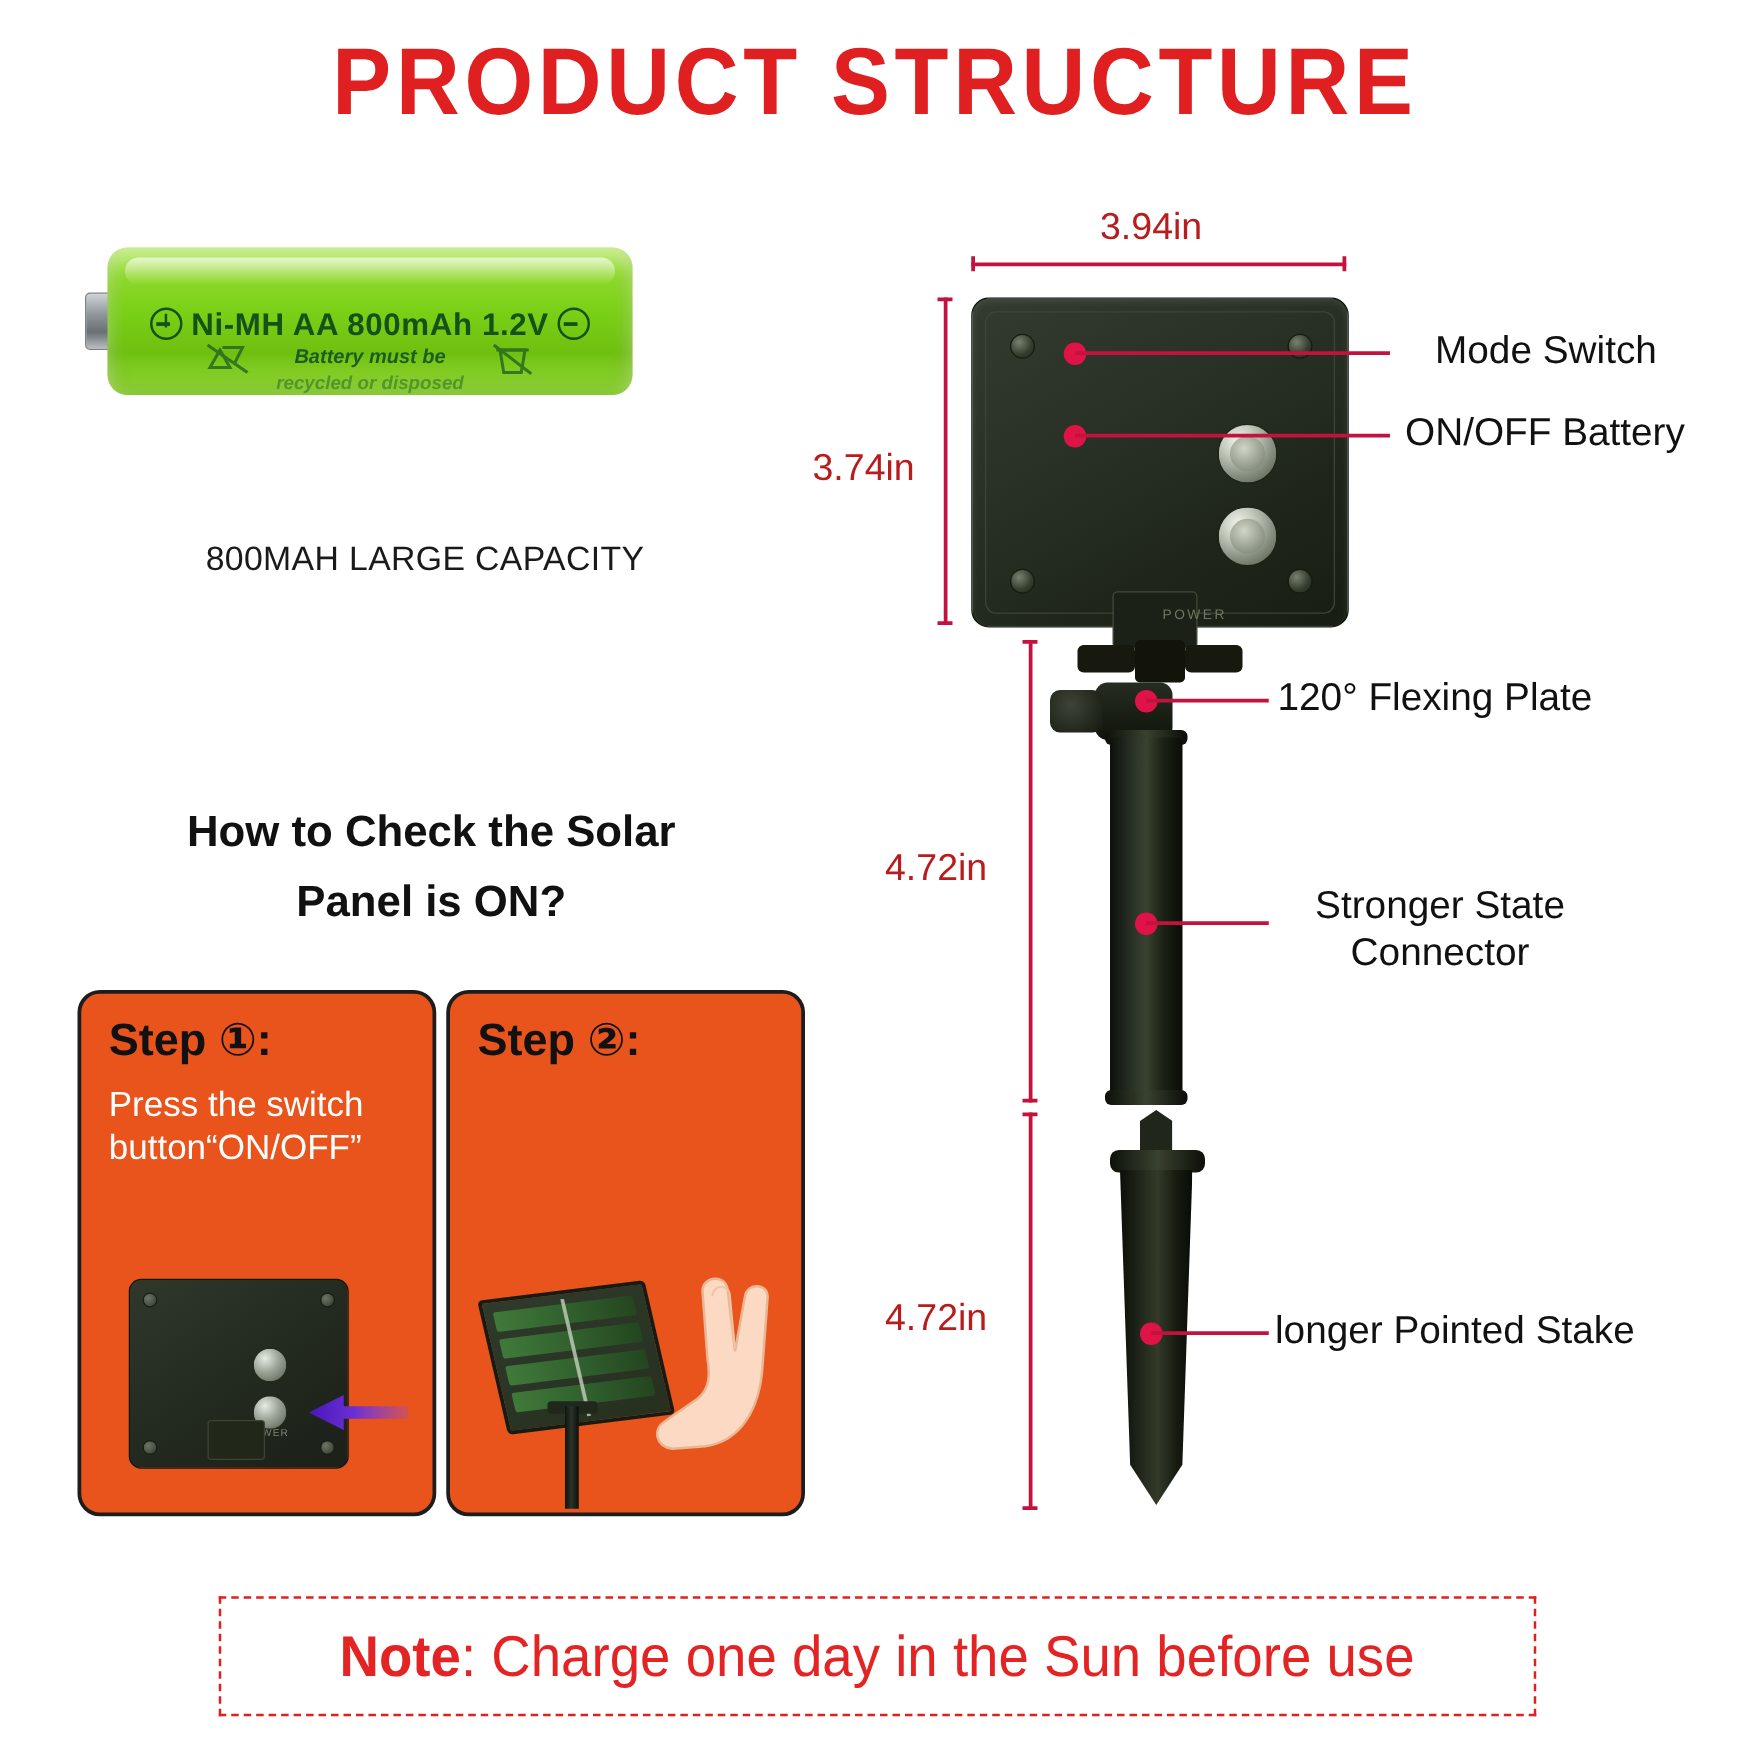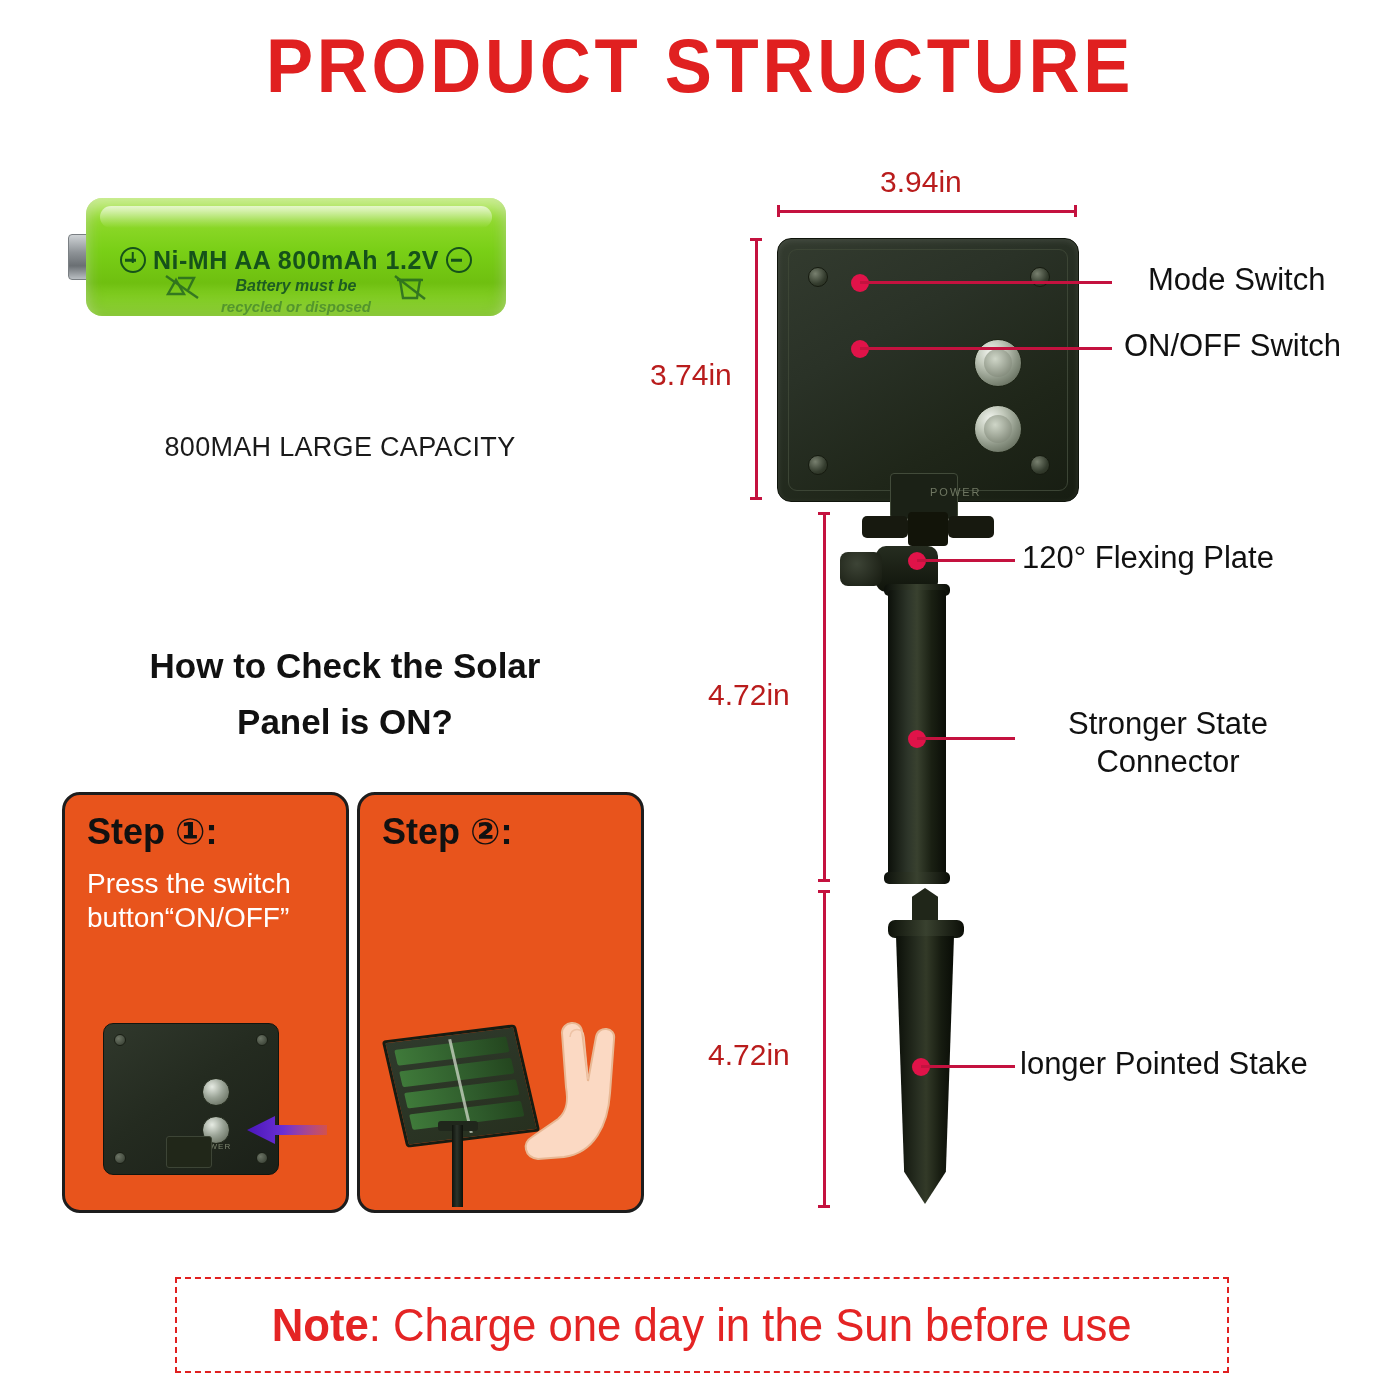--- a/index.html
+++ b/index.html
@@ -339,29 +339,29 @@
   <div class="stake-tip-top"></div>
   <div class="stake-collar"></div>
   <div class="stake-body"></div>
 
   <div class="callout-dot" style="left:211px;top:114px;"></div>
   <div class="callout-line" style="left:220px;top:121px;width:252px;"></div>
   <div class="callout-text" style="left:508px;top:102px;">Mode Switch</div>
 
   <div class="callout-dot" style="left:211px;top:180px;"></div>
   <div class="callout-line" style="left:220px;top:187px;width:252px;"></div>
-  <div class="callout-text" style="left:484px;top:168px;">ON/OFF Switch</div>
+  <div class="callout-text" style="left:484px;top:168px;">ON/OFF Battery</div>
 
   <div class="callout-dot" style="left:268px;top:392px;"></div>
   <div class="callout-line" style="left:277px;top:399px;width:98px;"></div>
   <div class="callout-text" style="left:382px;top:380px;">120°  Flexing Plate</div>
 
   <div class="callout-dot" style="left:268px;top:570px;"></div>
   <div class="callout-line" style="left:277px;top:577px;width:98px;"></div>
-  <div class="callout-text two-line" style="left:378px;top:545px;">
+  <div class="callout-text two-line" style="left:362px;top:545px;">
     <span>Stronger State</span><br>
     <span>Connector</span>
   </div>
 
   <div class="callout-dot" style="left:272px;top:898px;"></div>
   <div class="callout-line" style="left:281px;top:905px;width:94px;"></div>
   <div class="callout-text" style="left:380px;top:886px;">longer Pointed Stake</div>
 </div>
 
 <div id="note-banner">

